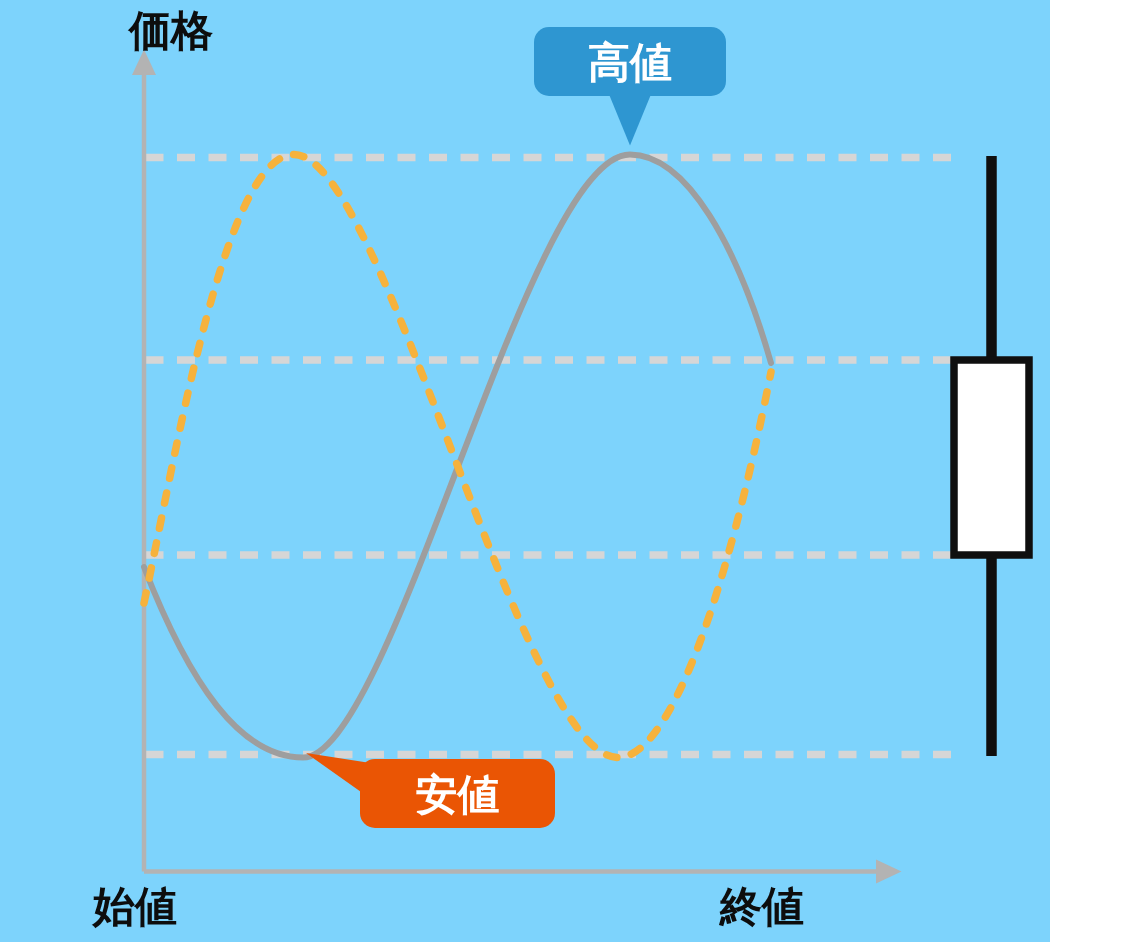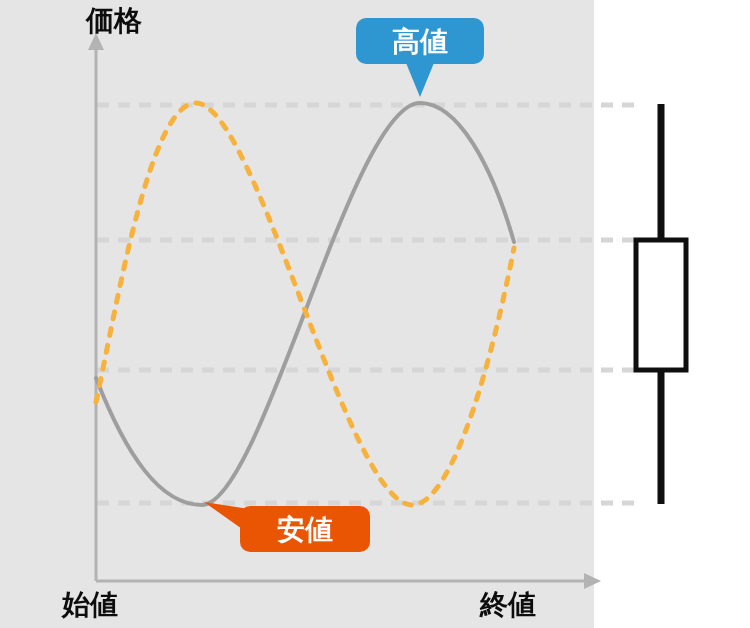--- a/index.html
+++ b/index.html
@@ -8,23 +8,23 @@
     background: #ffffff;
   }
   body {
     width: 750px;
     height: 628px;
     overflow: hidden;
     font-family: "Liberation Sans", "DejaVu Sans", sans-serif;
   }
   .stage {
     position: relative;
-    width: 594px;
+    width: 700px;
     height: 628px;
-    background: #e5e5e5;
+    background: #7dd3fc;
   }
   svg text {
     font-family: "Liberation Sans", "DejaVu Sans", sans-serif;
   }
   .axis-label {
     font-size: 28px;
     font-weight: 700;
     fill: #0d0d0d;
   }
   .callout-label {

